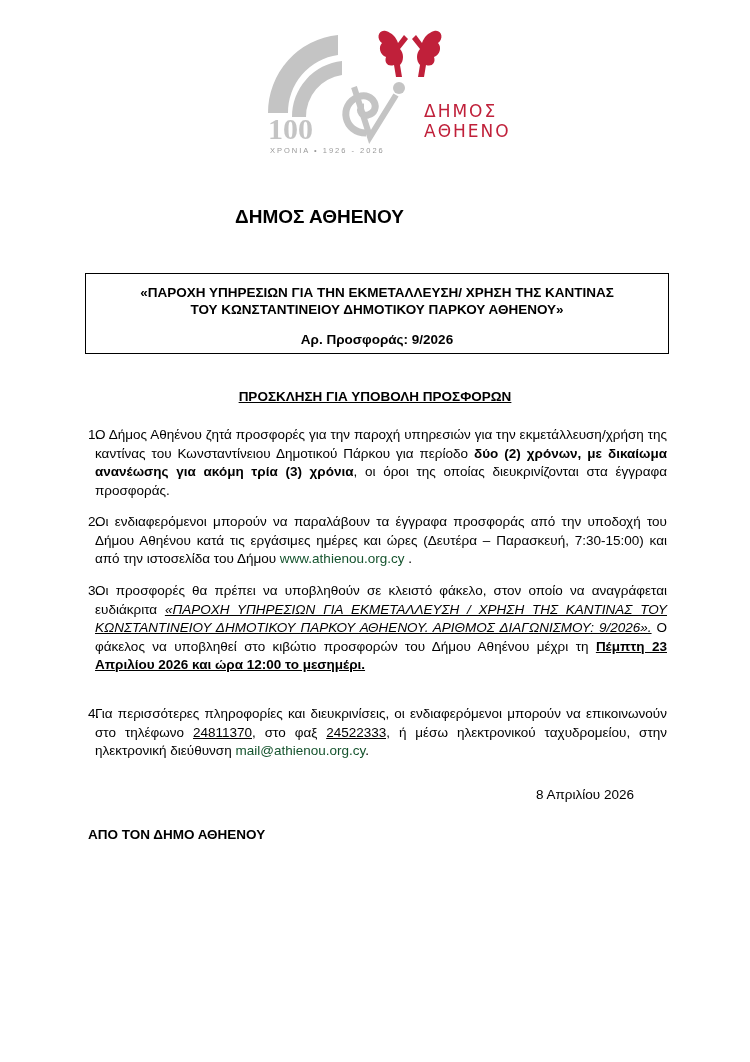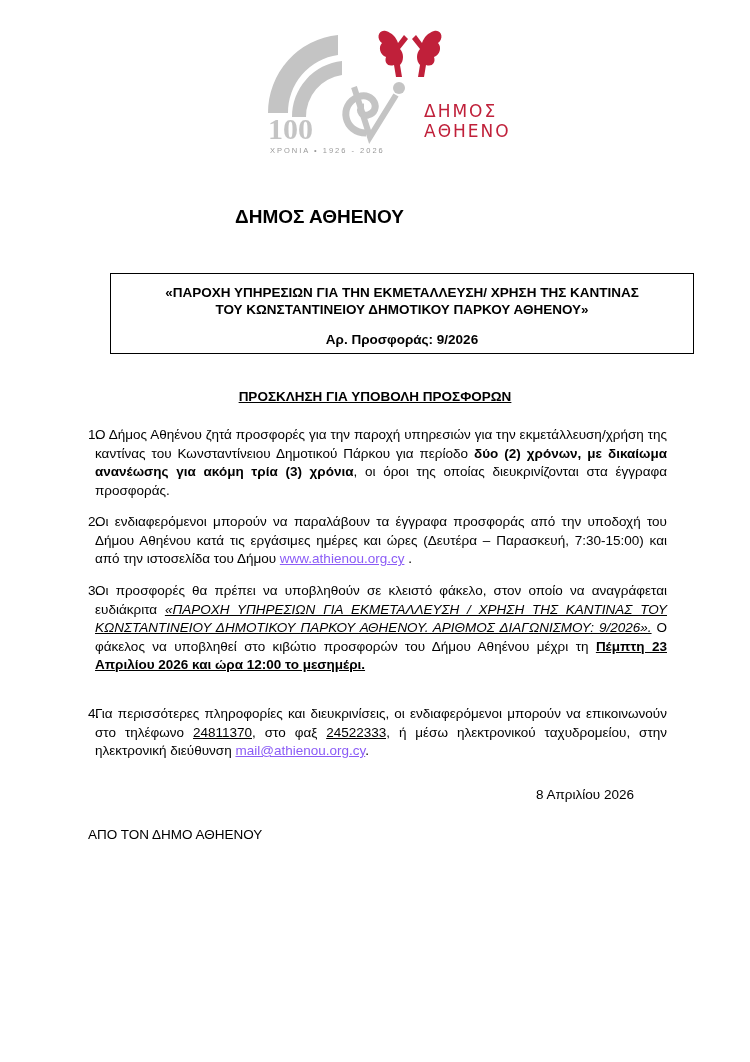--- a/index.html
+++ b/index.html
@@ -2,33 +2,33 @@
 <html><head>
   <meta charset="utf-8">
   <style>
     html, body { margin:0; padding:0; background:#ffffff; }
     body { width:750px; height:1062px; position:relative; overflow:hidden;
            font-family:"Liberation Sans", sans-serif; color:#000; }
     .logo { position:absolute; left:258px; top:25px; width:250px; height:132px; }
     .title { position:absolute; left:0; width:639px; top:206px; text-align:center;
              font-weight:bold; font-size:19px; }
     .box { position:absolute; left:85px; top:273px; width:582px; height:79px;
-           border:1px solid #000; text-align:center; font-weight:bold; font-size:13.5px;margin-left:25px; }
+           border:1px solid #000; text-align:center; font-weight:bold; font-size:13.5px; }
     .box .l1 { margin-top:10px; line-height:17px; }
     .box .ref { margin-top:14px; }
     .heading { position:absolute; left:0; width:750px; top:389px; text-align:center;
                font-weight:bold; font-size:13.5px; text-decoration:underline; }
     .item { position:absolute; left:88px; width:579px; font-size:13.5px; line-height:18.5px; }
     .item .num { position:absolute; left:0; top:0; }
     .item .txt { margin-left:7px; text-align:justify; text-align-last:left; }
     .b { font-weight:bold; }
     .u { text-decoration:underline; }
     .i { font-style:italic; }
-    a.link { color:#8b5cf6; text-decoration:underline; }
-    .footer-left { position:absolute; left:88px; top:827px; font-weight:normal; font-size:13.5px; }
+    a.link { color:#14532d; }
+    .footer-left { position:absolute; left:88px; top:827px; font-weight:bold; font-size:13.5px; }
     .footer-right { position:absolute; left:536px; top:787px; font-size:13.5px; }
   </style>
 </head>
 <body>
 
 <div class="logo">
   <svg width="250" height="132" viewBox="0 0 250 132">
 
     <path d="M10 88 A78 78 0 0 1 80 10 L80 30 A58 58 0 0 0 30 88 Z" fill="#c4c4c4"></path>
     <path d="M34 92 A56 56 0 0 1 84 36 L84 50 A42 42 0 0 0 48 92 Z" fill="#c4c4c4"></path>

